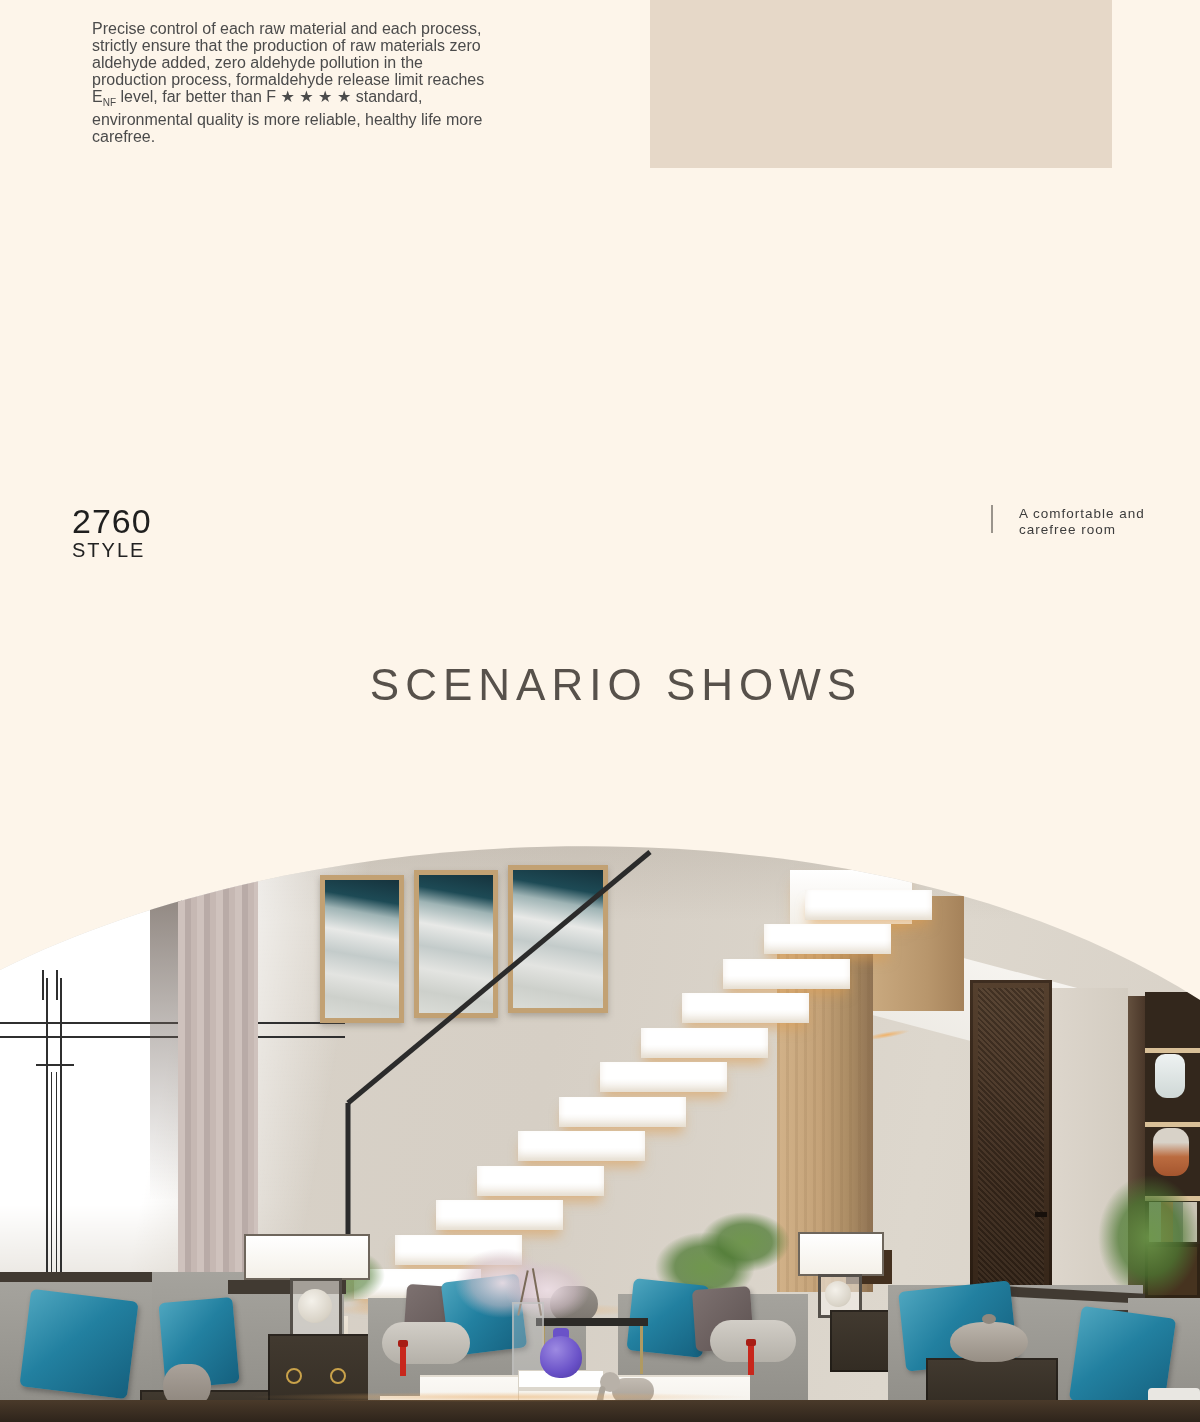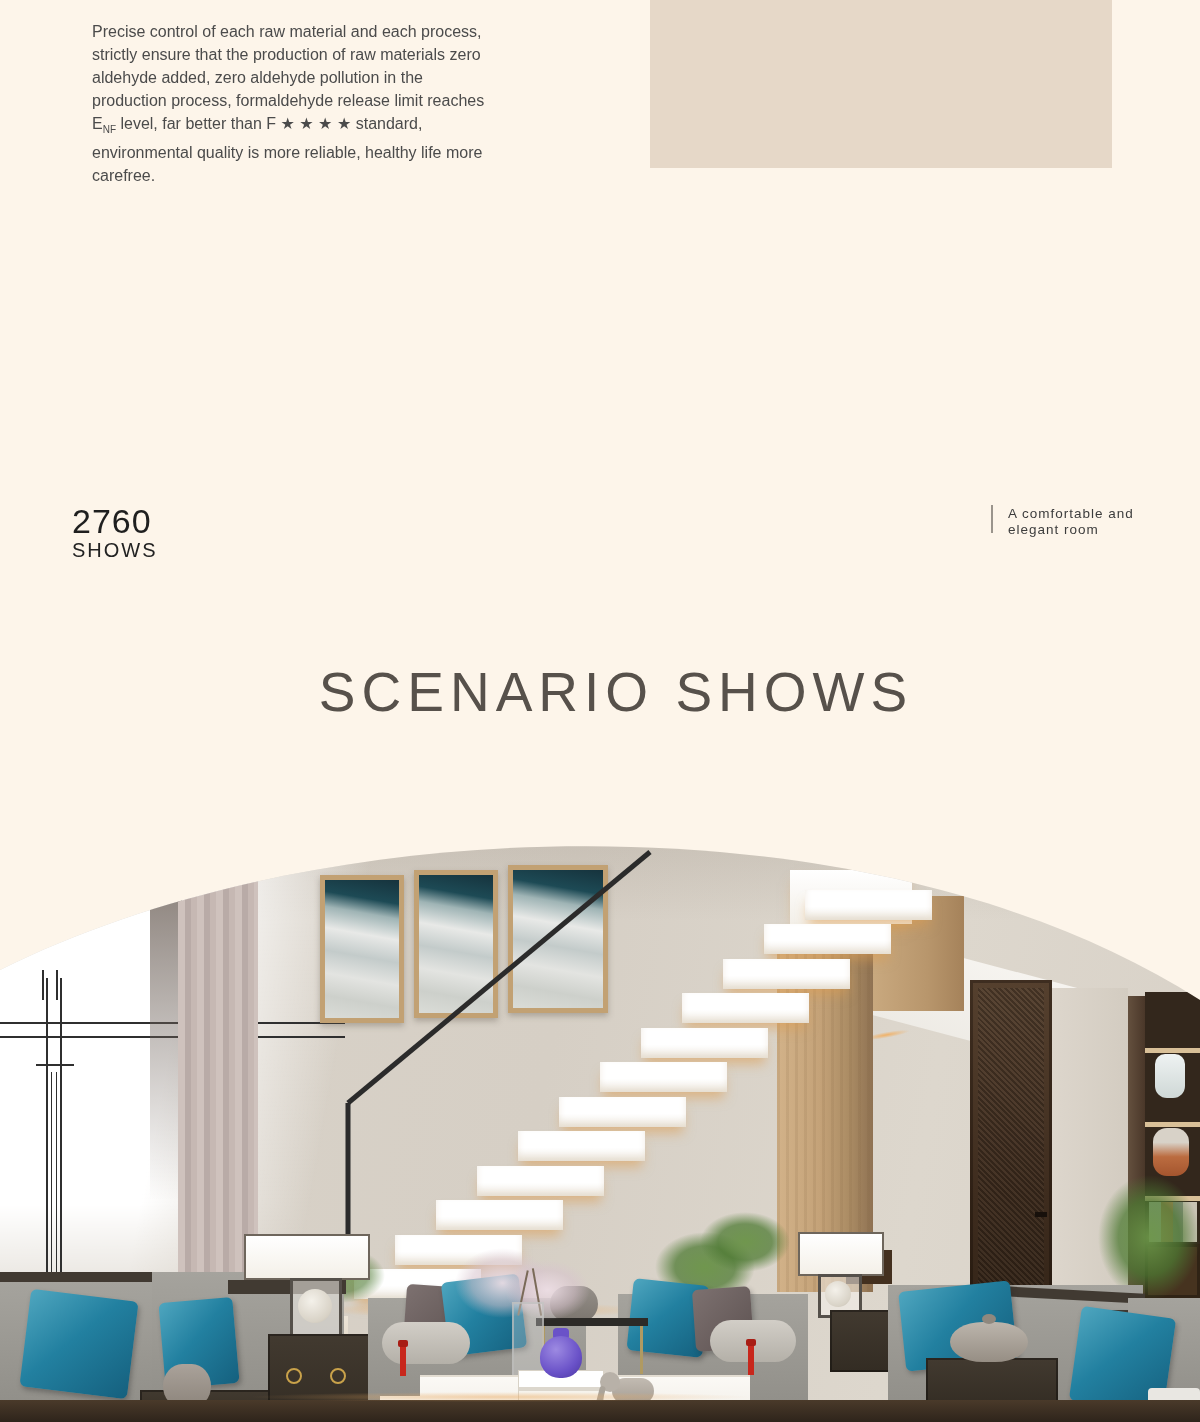--- a/index.html
+++ b/index.html
@@ -1,37 +1,37 @@
 <!DOCTYPE html>
 <html><head>
 <meta charset="utf-8">
 <style>
   html,body{margin:0;padding:0;}
   body{background:#fdf5ea;font-family:"Liberation Sans","DejaVu Sans",sans-serif;}
   .page{position:relative;width:1200px;height:1422px;background:#fdf5ea;overflow:hidden;margin:0 auto;}
   .abs{position:absolute;}
 
   
-  .intro{position:absolute;left:92px;top:4px;width:398px;font-size:16px;line-height:23px;color:#4b4b4b;}
+  .intro{position:absolute;left:92px;top:4px;width:398px;font-size:16px;line-height:17px;color:#4b4b4b;}
   .intro sub{font-size:10px;}
   .beige-block{position:absolute;left:650px;top:0;width:462px;height:168px;background:#e6d8c8;}
 
   
   .style-badge{position:absolute;left:72px;top:503px;color:#1f1f1f;}
   .style-number{font-size:34px;letter-spacing:1px;line-height:36px;}
   .style-label{font-size:20px;letter-spacing:2px;line-height:22px;color:#222;}
 
   
   .room-caption{position:absolute;left:991px;top:503px;}
   .caption-bar{position:absolute;left:0;top:2px;width:2px;height:28px;background:#9a948c;}
-  .caption-text{position:absolute;left:17px;top:3px;width:170px;font-size:13.5px;line-height:16px;letter-spacing:1px;color:#3c3c3c;}
+  .caption-text{position:absolute;left:28px;top:3px;width:170px;font-size:13.5px;line-height:16px;letter-spacing:1px;color:#3c3c3c;}
 
   
   .scenario-heading{position:absolute;left:0;top:660px;width:1200px;text-align:center;color:#57514b;}
-  .scenario-title{font-size:55px;letter-spacing:6px;font-weight:400;margin-left:32px;}
+  .scenario-title{font-size:44px;letter-spacing:6px;font-weight:400;margin-left:32px;}
   .scenario-subtitle{margin-top:20px;font-size:30px;letter-spacing:10px;font-weight:400;}
 
   
   .photo{position:absolute;left:0;top:840px;width:1200px;height:582px;
     clip-path:path("M 0 130 C 330 -35 880 -45 1200 160 L 1200 582 L 0 582 Z");
     background:linear-gradient(100deg,#d9d3c9 0%,#d6cfc5 45%,#ddd7cd 75%,#d8d1c7 100%);}
   .photo::before{content:'';position:absolute;inset:0;background:linear-gradient(180deg,rgba(125,113,100,.16),rgba(125,113,100,0) 14%);pointer-events:none;}
 
   
   .haze{left:0;top:0;width:480px;height:505px;background:linear-gradient(100deg,#ffffff 36%,rgba(255,255,255,0) 66%);
@@ -96,28 +96,28 @@
 <body>
 
 <div class="page">
 
   <p class="intro"><span>Precise control of each raw material and each process, strictly ensure that the production of raw materials zero aldehyde added, zero aldehyde pollution in the production process, formaldehyde release limit reaches E</span><sub>NF</sub><span> level, far better than F ★ ★ ★ ★ standard, environmental quality is more reliable, healthy life more carefree.</span></p>
 
   <div class="beige-block"></div>
 
   <div class="style-badge">
     <div class="style-number">2760</div>
-    <div class="style-label">SHOWS</div>
+    <div class="style-label">STYLE</div>
   </div>
 
   <div class="room-caption">
     <div class="caption-bar"></div>
     <div class="caption-text">
       <div>A comfortable and</div>
-      <div>elegant room</div>
+      <div>carefree room</div>
     </div>
   </div>
 
   <div class="scenario-heading">
     <div class="scenario-title">SCENARIO SHOWS</div>
   </div>
 
   <div class="photo">
 
     <div class="abs haze"></div>

